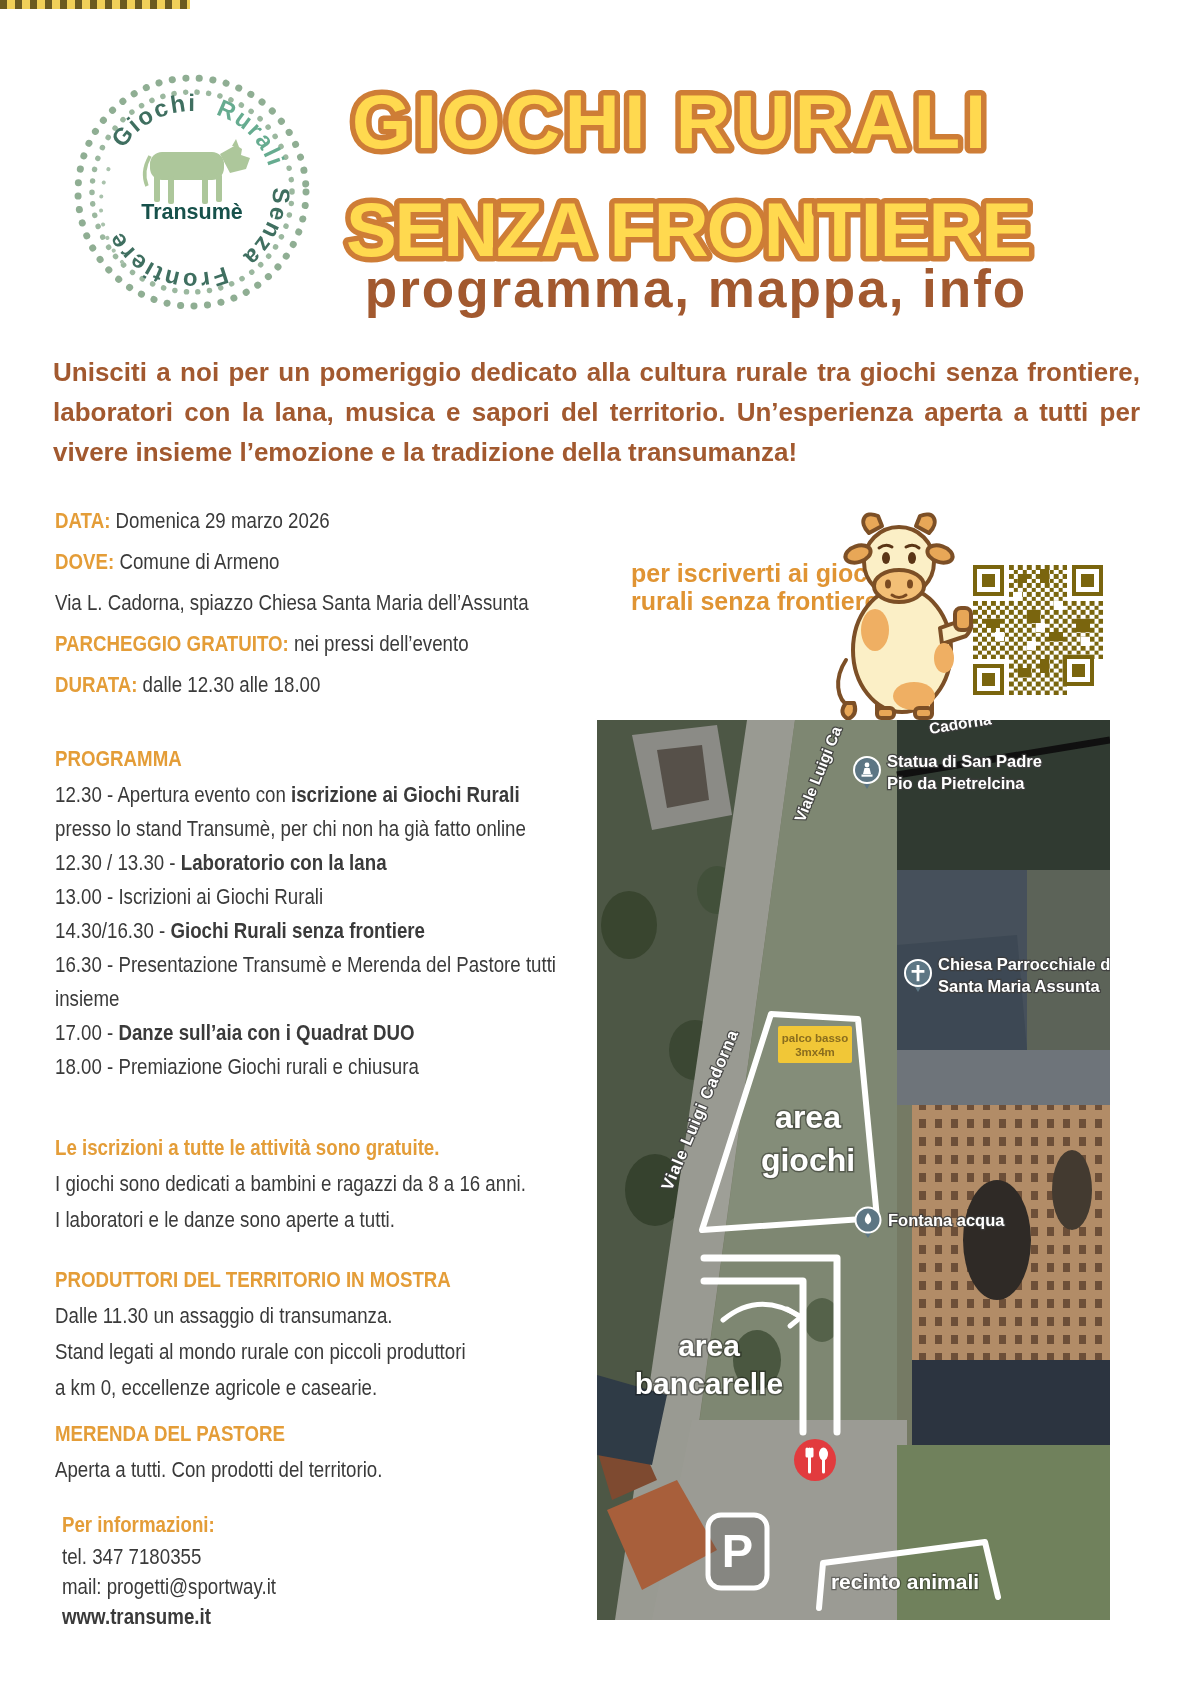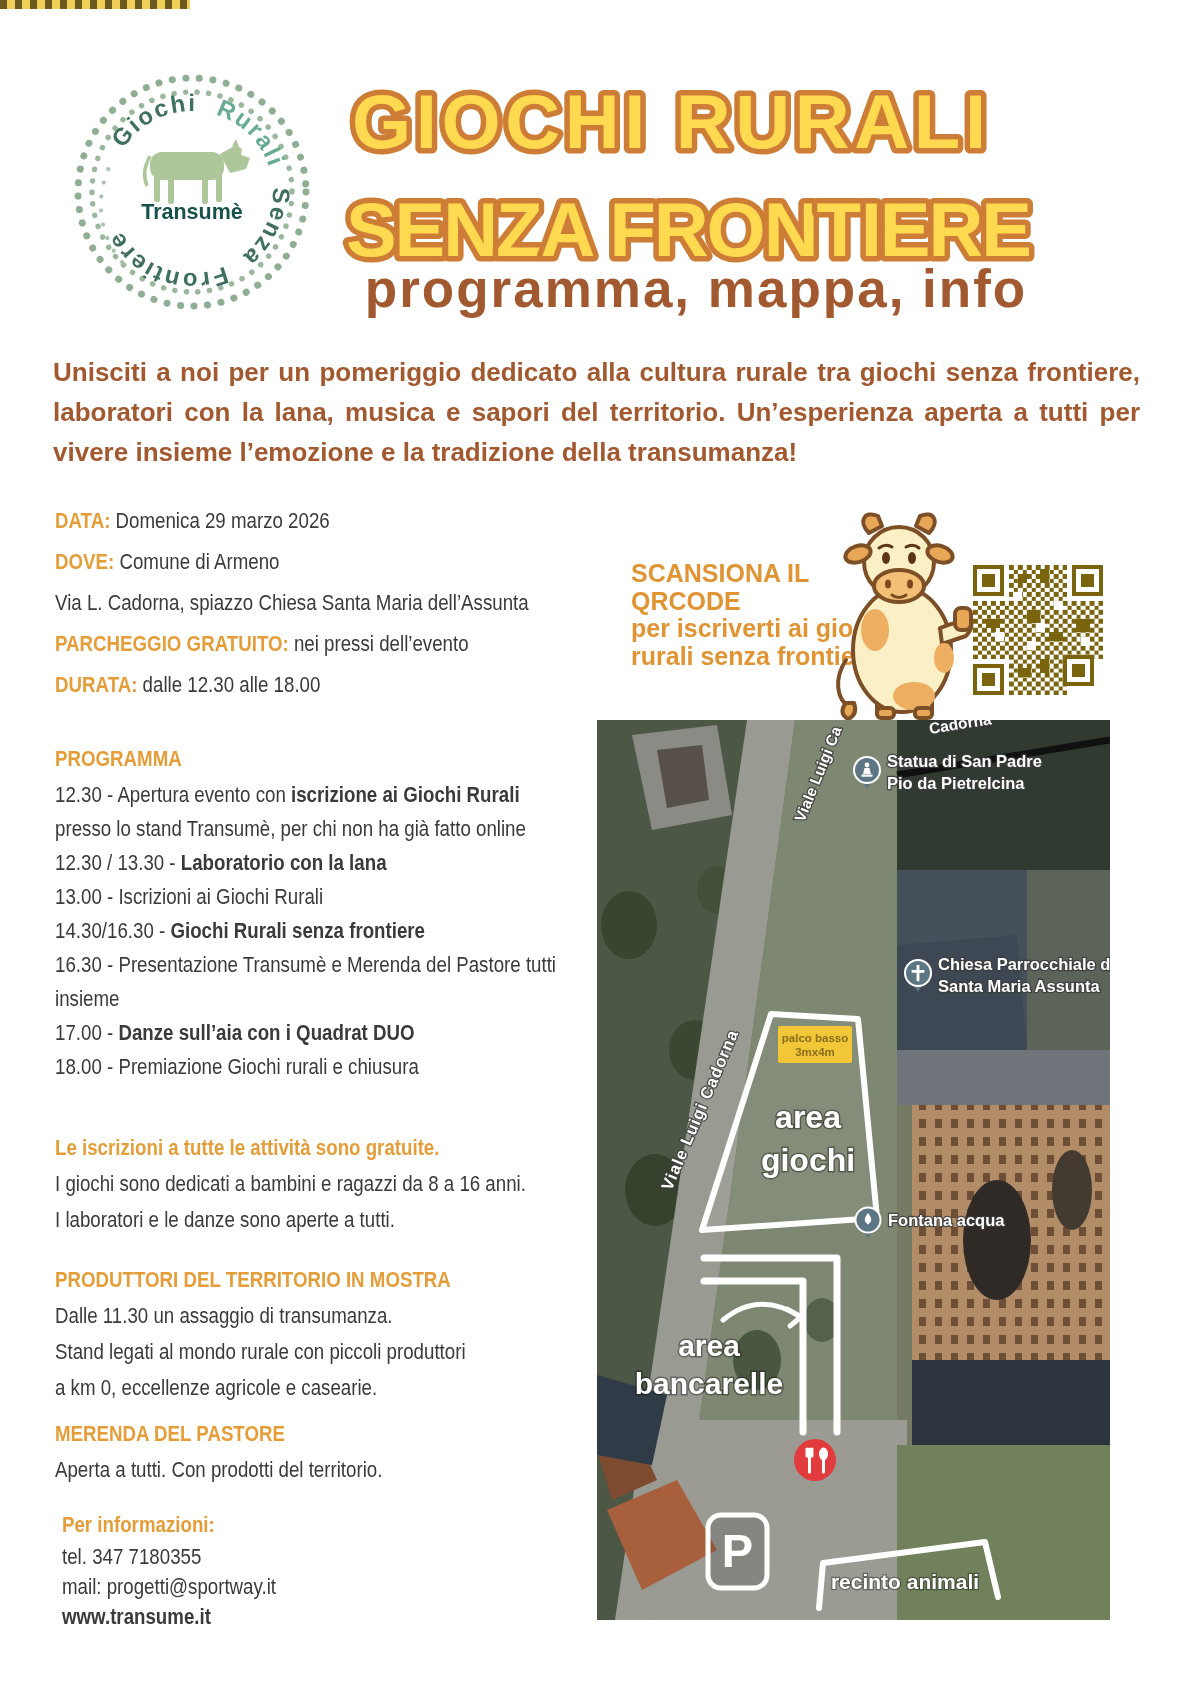--- a/index.html
+++ b/index.html
@@ -78,21 +78,20 @@
 
   <div class="cond" style="left:55px;top:500px;">
     <div class="info-row"><b>DATA:</b><span> Domenica 29 marzo 2026</span></div>
     <div class="info-row"><b>DOVE:</b><span> Comune di Armeno</span></div>
     <div class="info-row"><b></b><span>Via L. Cadorna, spiazzo Chiesa Santa Maria dell’Assunta</span></div>
     <div class="info-row"><b>PARCHEGGIO GRATUITO:</b><span> nei pressi dell’evento</span></div>
     <div class="info-row"><b>DURATA:</b><span> dalle 12.30 alle 18.00</span></div>
   </div>
 
   <div class="abs scan">
-    <div>SCANSIONA IL QRCODE</div>
     <div>per iscriverti ai giochi</div>
     <div>rurali senza frontiere</div>
   </div>
 
   <svg class="abs" style="left:822px;top:510px;" width="155" height="212" viewBox="0 0 155 212">
     <g stroke="#7c4f26" stroke-width="4" fill="#FBEFC6" stroke-linejoin="round" stroke-linecap="round">
       <path d="M24,150 C12,168 14,190 28,197" fill="none"></path>
       <path d="M24,193 q-8,10 2,16 q10,-4 6,-16 z" fill="#E8A757"></path>
       <rect x="55" y="186" width="17" height="20" rx="6"></rect>
       <rect x="93" y="186" width="17" height="20" rx="6"></rect>

